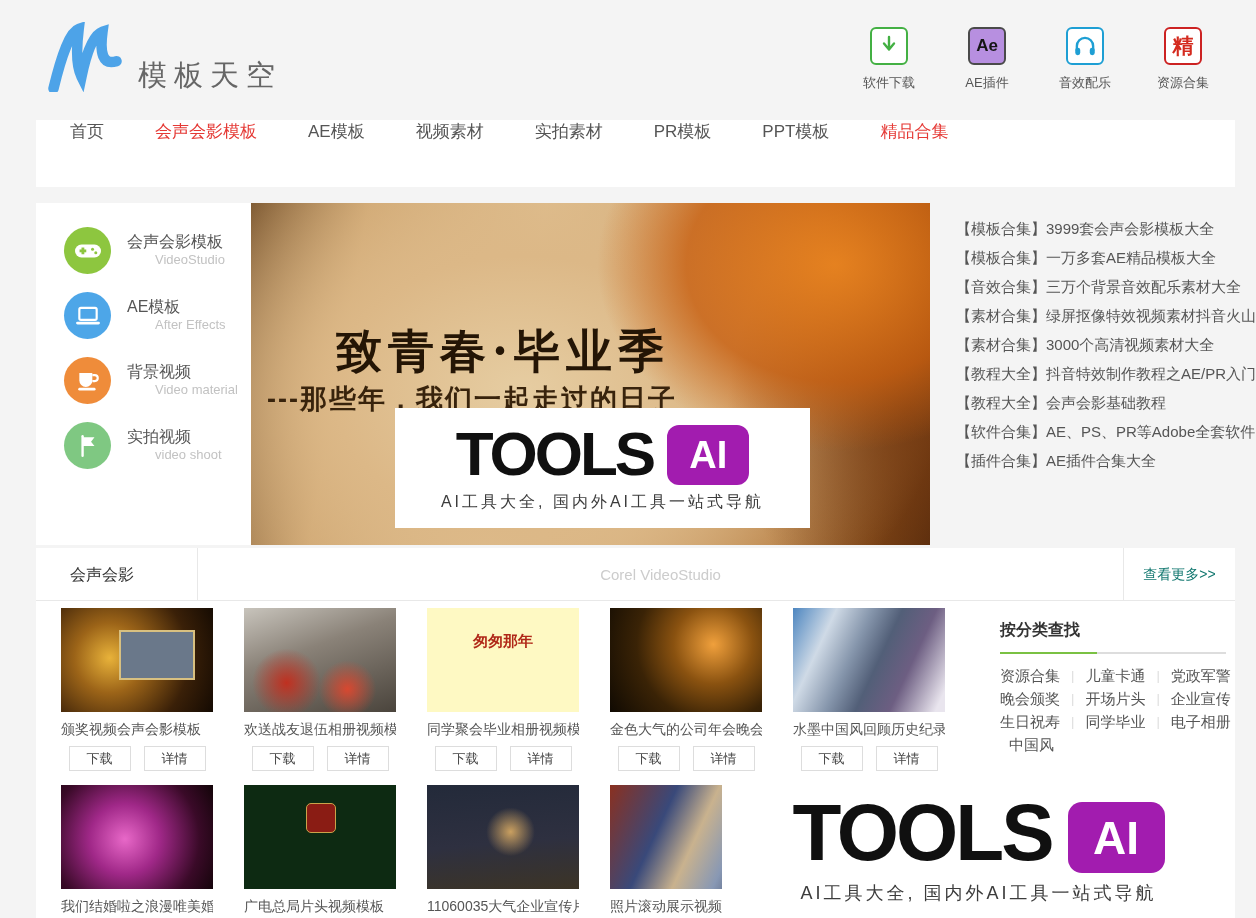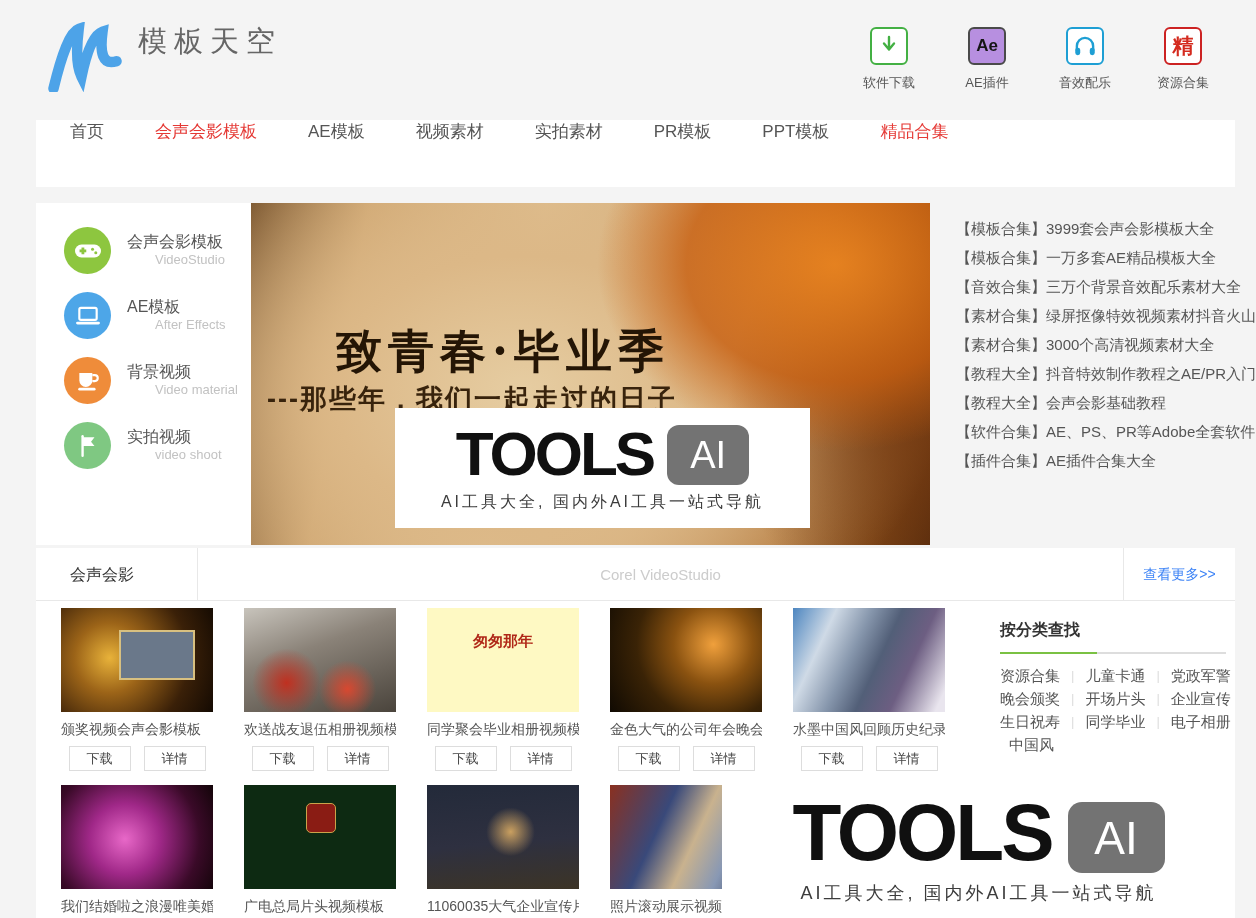--- a/index.html
+++ b/index.html
@@ -5,21 +5,21 @@
   * { margin:0; padding:0; box-sizing:border-box; }
   html,body { width:1256px; height:918px; }
   body {
     position:relative; overflow:hidden;
     background:#f4f4f4;
     font-family:"Liberation Sans","DejaVu Sans",sans-serif;
     color:#555;
   }
   
   .header { position:absolute; left:0; top:0; width:1256px; height:118px; }
-  .logo { position:absolute; left:46px; top:22px; display:flex; align-items:flex-start; cursor:pointer; }
+  .logo { position:absolute; left:46px; top:22px; display:flex; align-items:flex-end; cursor:pointer; }
   .logo svg { width:78px; height:70px; }
   .logo-text { font-size:29px; color:#666; letter-spacing:7px; margin-left:14px; }
   .quick-links { position:absolute; right:41px; top:27px; display:flex; gap:34px; }
   .qlink { display:flex; flex-direction:column; align-items:center; width:64px; cursor:pointer; }
   .qicon { width:38px; height:38px; border-radius:6px; display:flex; align-items:center; justify-content:center; background:#fff; }
   .qicon.dl { border:2px solid #43b043; }
   .qicon.ae { background:#b78fe0; border:2px solid #4a4a4a; font-weight:bold; font-size:17px; color:#151515; }
   .qicon.music { border:2px solid #1e9fd4; }
   .qicon.jing { border:2px solid #cc2222; color:#d42a1e; font-size:21px; font-weight:bold; font-family:"Liberation Serif","DejaVu Serif",serif; }
   .qlabel { margin-top:9px; font-size:13px; color:#555; }
@@ -47,39 +47,39 @@
       radial-gradient(ellipse 420px 300px at 40% 55%, #e6cda2 0%, #dcb887 45%, rgba(220,184,135,0) 100%),
       linear-gradient(100deg, #6b4722 0%, #caa06a 16%, #e0c192 40%, #d3ac79 58%, #b07438 78%, #7c4516 92%, #53290c 100%);
   }
   .banner-title { position:absolute; left:85px; top:118px; font-size:46px; font-weight:bold; color:#241505;
      font-family:"DejaVu Serif","Liberation Serif",serif; letter-spacing:6px; }
   .banner-sub { position:absolute; left:16px; top:178px; font-size:27px; font-weight:bold; color:#38230c; letter-spacing:2px; }
   
   .wm { background:#fff; display:flex; flex-direction:column; align-items:center; justify-content:center; z-index:20; }
   .wm-row { display:flex; align-items:flex-end; }
   .wm-brand { font-weight:900; color:#101010; letter-spacing:-3px; line-height:1; }
-  .wm-badge { background:#737373; color:#fff; font-weight:400; display:flex; align-items:center; justify-content:center; }
+  .wm-badge { background:#a21caf; color:#fff; font-weight:700; display:flex; align-items:center; justify-content:center; }
   .wm-tag { color:#3c3c3c; letter-spacing:3px; }
   .wm-center { position:absolute; left:144px; top:205px; width:415px; height:120px; }
   .wm-center .wm-brand { font-size:62px; }
   .wm-center .wm-badge { width:82px; height:60px; border-radius:12px; font-size:38px; margin-left:14px; }
   .wm-center .wm-tag { font-size:16px; margin-top:7px; }
   .wm-bottom { position:absolute; left:722px; top:780px; width:513px; height:138px; }
   .wm-bottom .wm-brand { font-size:80px; }
   .wm-bottom .wm-badge { width:97px; height:71px; border-radius:14px; font-size:46px; margin-left:16px; }
   .wm-bottom .wm-tag { font-size:18px; margin-top:8px; }
   
   .hot-links { position:absolute; left:920px; top:11px; }
   .hot-link { display:block; font-size:15px; color:#555; line-height:29px; white-space:nowrap; cursor:pointer; text-decoration:none; }
   
   .section { position:absolute; left:36px; top:548px; width:1199px; height:370px; background:#fff; }
   .sec-head { height:53px; border-bottom:1px solid #e8e8e8; display:flex; align-items:center; }
   .sec-title { width:162px; padding-left:34px; font-size:16px; color:#333; border-right:1px solid #e8e8e8; line-height:53px; height:53px; }
   .sec-sub { flex:1; text-align:center; color:#ccc; font-size:15px; }
-  .sec-more { width:112px; height:53px; line-height:53px; text-align:center; font-size:14px; color:#3b82f6; border-left:1px solid #e8e8e8; cursor:pointer; }
+  .sec-more { width:112px; height:53px; line-height:53px; text-align:center; font-size:14px; color:#0f766e; border-left:1px solid #e8e8e8; cursor:pointer; }
   .sec-body { position:relative; height:316px; }
   .cards-row { position:absolute; left:25px; display:flex; gap:31px; }
   .row1 { top:7px; } .row2 { top:184px; }
   .card { width:152px; }
   .thumb { width:152px; height:104px; position:relative; overflow:hidden; cursor:pointer; }
   .thumb-txt { position:absolute; left:0; right:0; top:24px; text-align:center; font-size:15px; font-weight:bold;
      font-family:"DejaVu Serif","Liberation Serif",serif; }
   .card-title { margin-top:9px; font-size:14px; color:#555; white-space:nowrap; overflow:hidden; cursor:pointer; }
   .card-btns { margin-top:7px; display:flex; justify-content:center; gap:13px; }
   .btn { width:62px; height:25px; background:#fff; border:1px solid #ddd; font-size:13px; color:#444; cursor:pointer;

